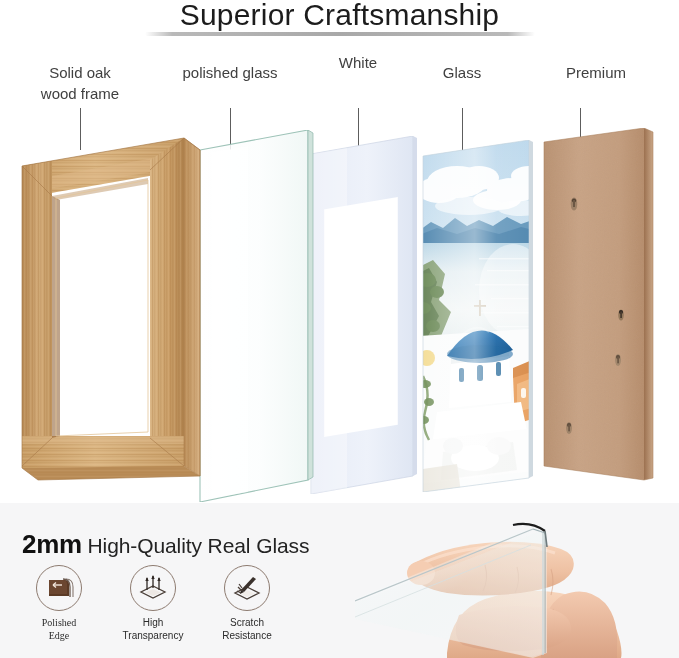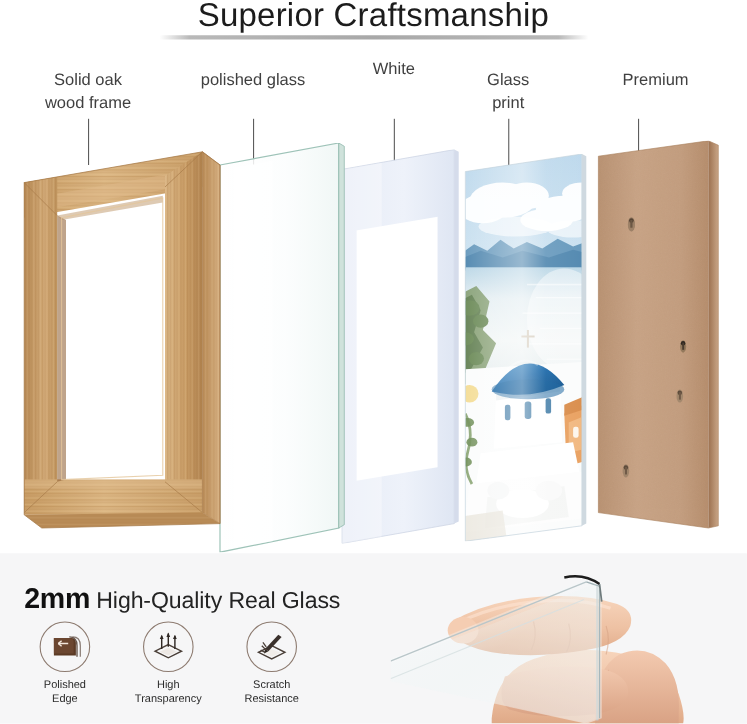--- a/index.html
+++ b/index.html
@@ -97,21 +97,20 @@
   <div>
     <div class="label" style="left:298px;top:52px;width:120px;">
       <div>White</div>
     </div>
     <div class="leader" style="left:358px;top:108px;height:42px;"></div>
   </div>
 
   <div>
     <div class="label" style="left:402px;top:62px;width:120px;">
       <div>Glass</div>
-      <div>print</div>
     </div>
     <div class="leader" style="left:462px;top:108px;height:42px;"></div>
   </div>
 
   <div>
     <div class="label" style="left:516px;top:62px;width:160px;">
       <div>Premium</div>
     </div>
     <div class="leader" style="left:580px;top:108px;height:42px;"></div>
   </div>
@@ -424,21 +423,21 @@
   </div>
 
   <div class="bottom">
 
     <div class="bottom-head">
       <span class="mm">2mm</span><span class="mm-rest">&nbsp;</span><span class="mm-rest">High-Quality Real Glass</span>
     </div>
 
     <div class="features">
 
-      <div class="feat" style="left:0px;">
+      <div class="feat" style="left:0px;font-family:Liberation Serif, serif;">
         <div class="feat-ic">
           <svg width="44" height="44" viewBox="0 0 44 44">
             <path d="M12,14 L28,14 Q32,14 32,18 L32,30 L12,30 Z" fill="#5b3a25"></path>
             <path d="M12,14 L26,14 Q30,14 30,18 L30,28 L12,28 Z" fill="#6b4630"></path>
             <path d="M16,19 L25,19" stroke="#f2e6dc" stroke-width="1.4" fill="none"></path>
             <path d="M16,19 L19,16.5" stroke="#f2e6dc" stroke-width="1.4" fill="none"></path>
             <path d="M16,19 L19,21.5" stroke="#f2e6dc" stroke-width="1.4" fill="none"></path>
             <path d="M26,13 Q33,13 33,21 L33,31" stroke="#6b5a50" stroke-width="1.3" fill="none"></path>
             <path d="M29,13 Q36,13 36,21 L36,31" stroke="#6b5a50" stroke-width="1.1" fill="none" opacity=".8"></path>
           </svg>

